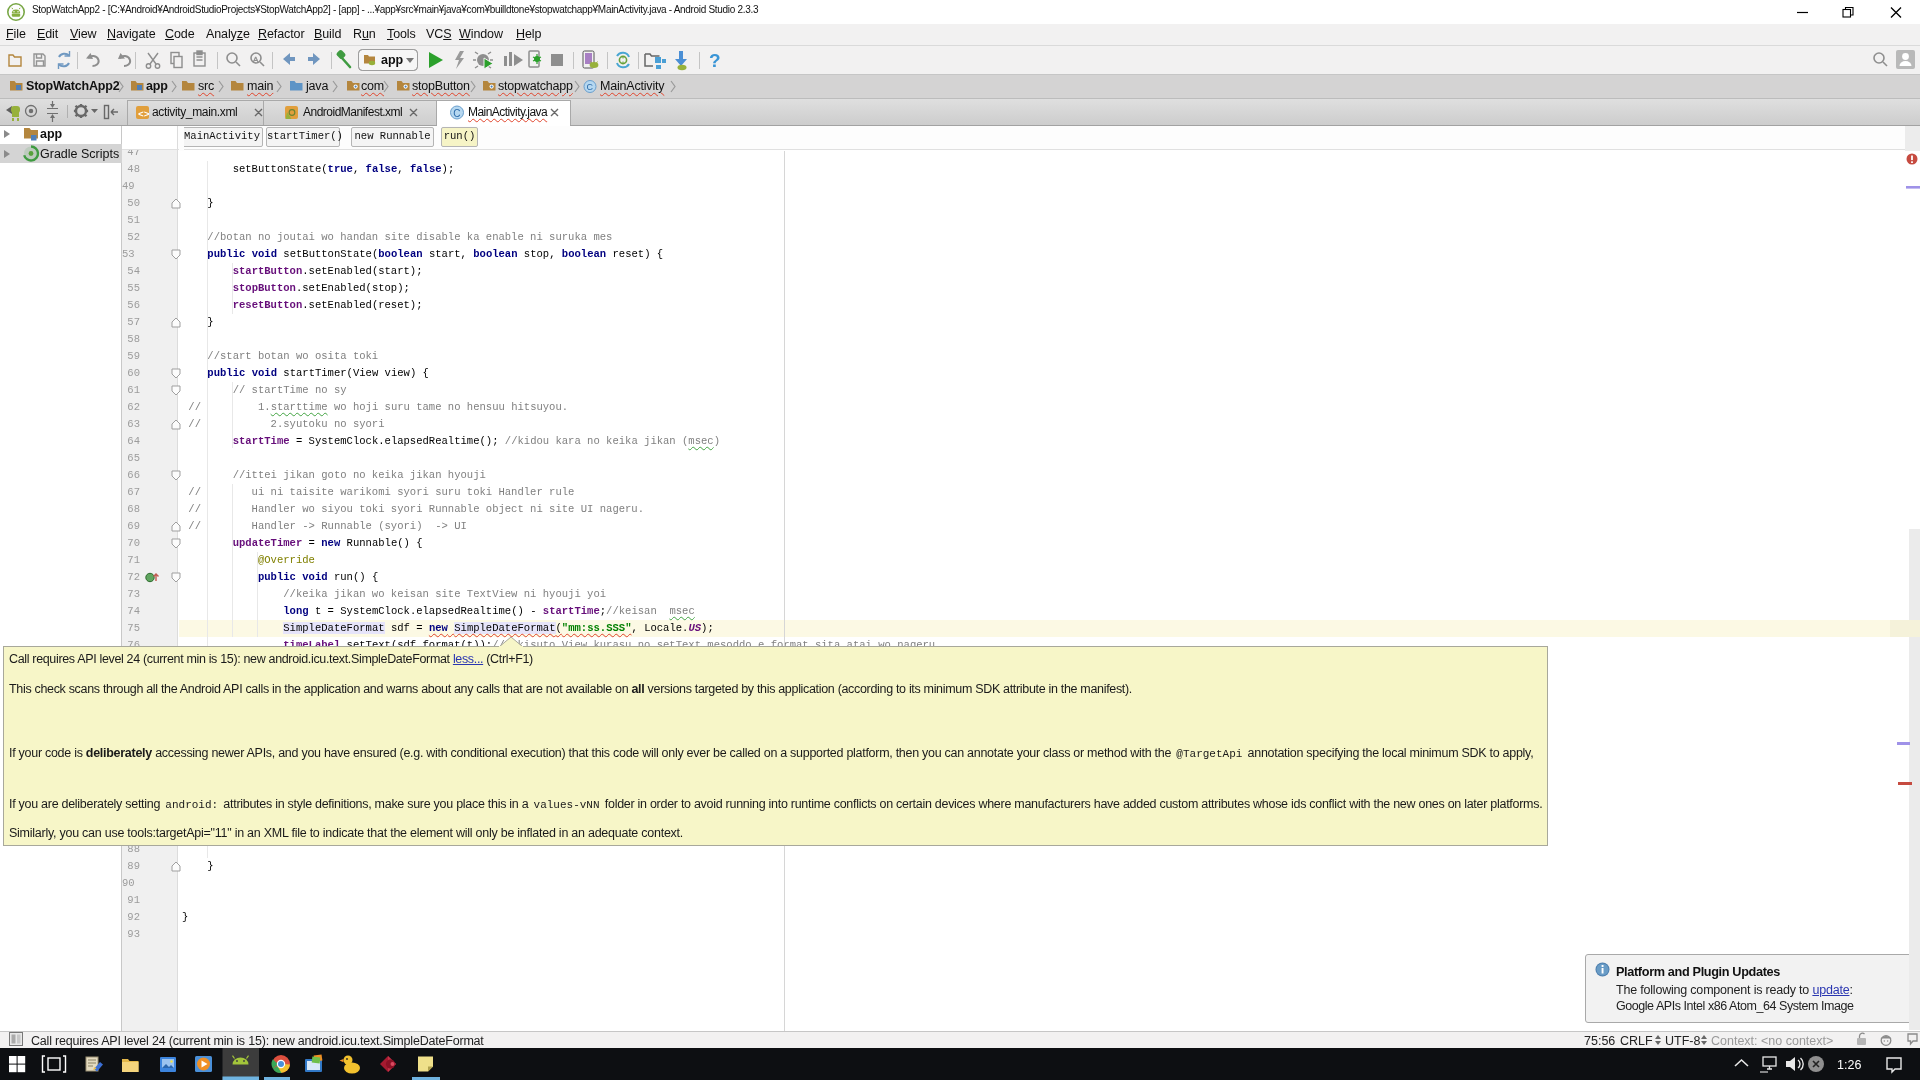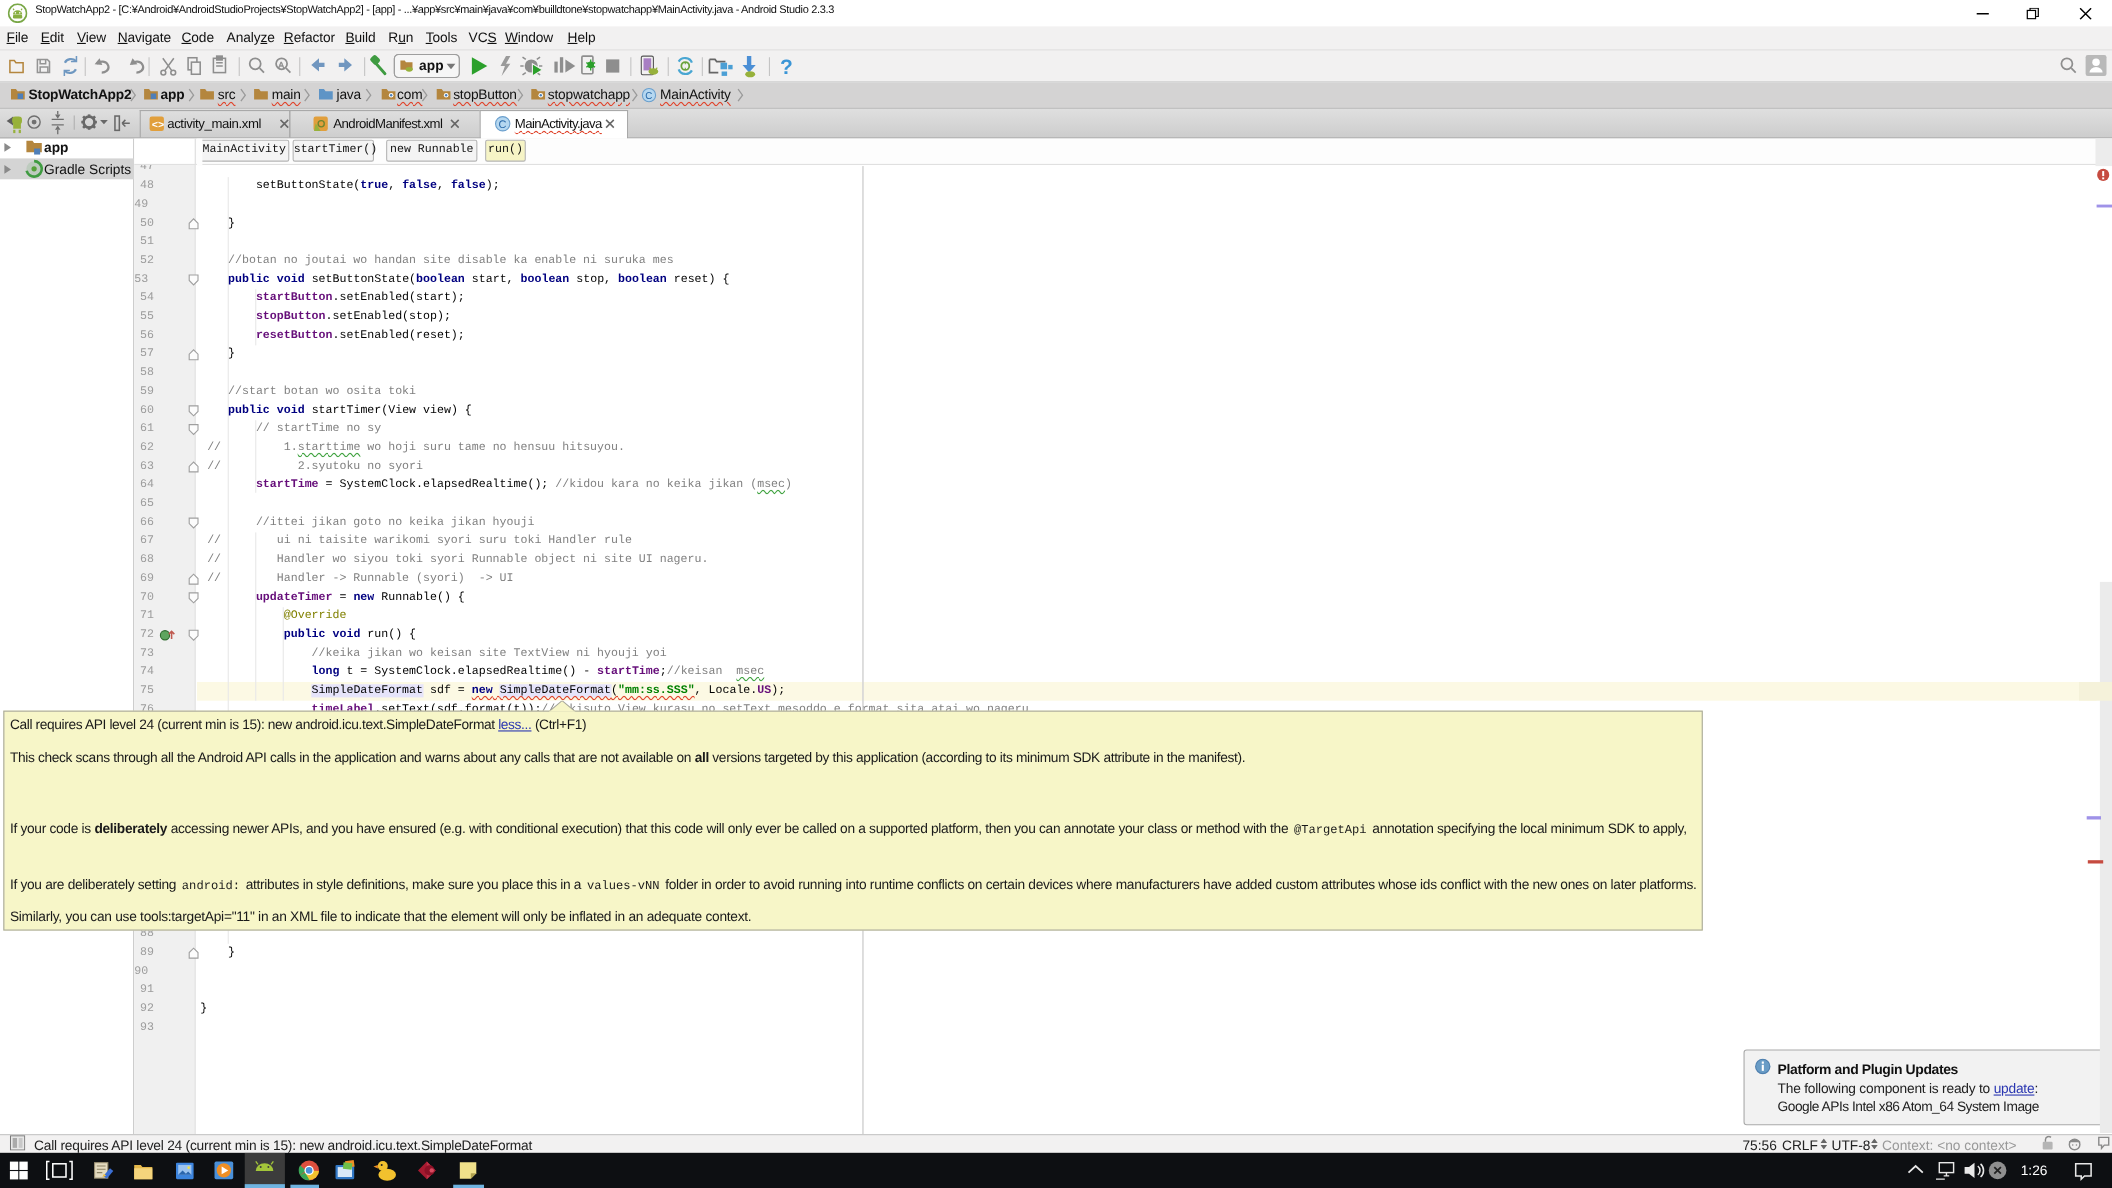--- a/index.html
+++ b/index.html
@@ -354,21 +354,21 @@
 <div class="cl" style="top:433px">        <span class="f">startTime</span> = SystemClock.elapsedRealtime(); <span class="c">//kidou kara no keika jikan (</span><span class="c sq-green">msec</span><span class="c">)</span></div>
 <div class="cl" style="top:467px"><span class="c">        //ittei jikan goto no keika jikan hyouji</span></div>
 <div class="cl" style="top:484px"><span class="c"> //        ui ni taisite warikomi syori suru toki Handler rule</span></div>
 <div class="cl" style="top:501px"><span class="c"> //        Handler wo siyou toki syori Runnable object ni site UI nageru.</span></div>
 <div class="cl" style="top:518px"><span class="c"> //        Handler -&gt; Runnable (syori)  -&gt; UI</span></div>
 <div class="cl" style="top:535px">        <span class="f">updateTimer</span> = <span class="k">new</span> Runnable() {</div>
 <div class="cl" style="top:552px">            <span class="a">@Override</span></div>
 <div class="cl" style="top:569px">            <span class="k">public</span> <span class="k">void</span> run() {</div>
 <div class="cl" style="top:586px"><span class="c">                //keika jikan wo keisan site TextView ni hyouji yoi</span></div>
 <div class="cl" style="top:603px">                <span class="k">long</span> t = SystemClock.elapsedRealtime() - <span class="f">startTime</span>;<span class="c">//keisan</span>  <span class="c sq-green">msec</span></div>
-<div class="cl" style="top:620px">                <span class="hl">SimpleDateFormat</span> sdf = <span class="sqr-red-wrap"><span class="k">new</span> <span class="hl">SimpleDateFormat</span>(<span class="s">"mm:ss.SSS"</span></span>, Locale.<span class="f" style="">US</span>);</div>
+<div class="cl" style="top:620px">                <span class="hl">SimpleDateFormat</span> sdf = <span class="sqr-red-wrap"><span class="k">new</span> <span class="hl">SimpleDateFormat</span>(<span class="s">"mm:ss.SSS"</span></span>, Locale.<span class="f" style="font-style:italic">US</span>);</div>
 <div class="cl" style="top:637px">                <span class="f">timeLabel</span>.setText(sdf.format(t));<span class="c">//tekisuto View kurasu no setText mesoddo e format sita atai wo nageru</span></div>
 <div class="cl" style="top:858px">    }</div>
 <div class="cl" style="top:909px">}</div>
 <div class="abs" style="left:122px;top:144px;width:18px;text-align:right;font:10.55px/17px 'Liberation Mono',monospace;color:#9c9c9c">47</div>
 <div class="abs" style="left:122px;top:161px;width:18px;text-align:right;font:10.55px/17px 'Liberation Mono',monospace;color:#9c9c9c">48</div>
 <div class="abs" style="left:122px;top:178px;width:18px;text-align:left;font:10.55px/17px 'Liberation Mono',monospace;color:#9c9c9c">49</div>
 <div class="abs" style="left:122px;top:195px;width:18px;text-align:right;font:10.55px/17px 'Liberation Mono',monospace;color:#9c9c9c">50</div>
 <div class="abs" style="left:122px;top:212px;width:18px;text-align:right;font:10.55px/17px 'Liberation Mono',monospace;color:#9c9c9c">51</div>
 <div class="abs" style="left:122px;top:229px;width:18px;text-align:right;font:10.55px/17px 'Liberation Mono',monospace;color:#9c9c9c">52</div>
 <div class="abs" style="left:122px;top:246px;width:18px;text-align:left;font:10.55px/17px 'Liberation Mono',monospace;color:#9c9c9c">53</div>

